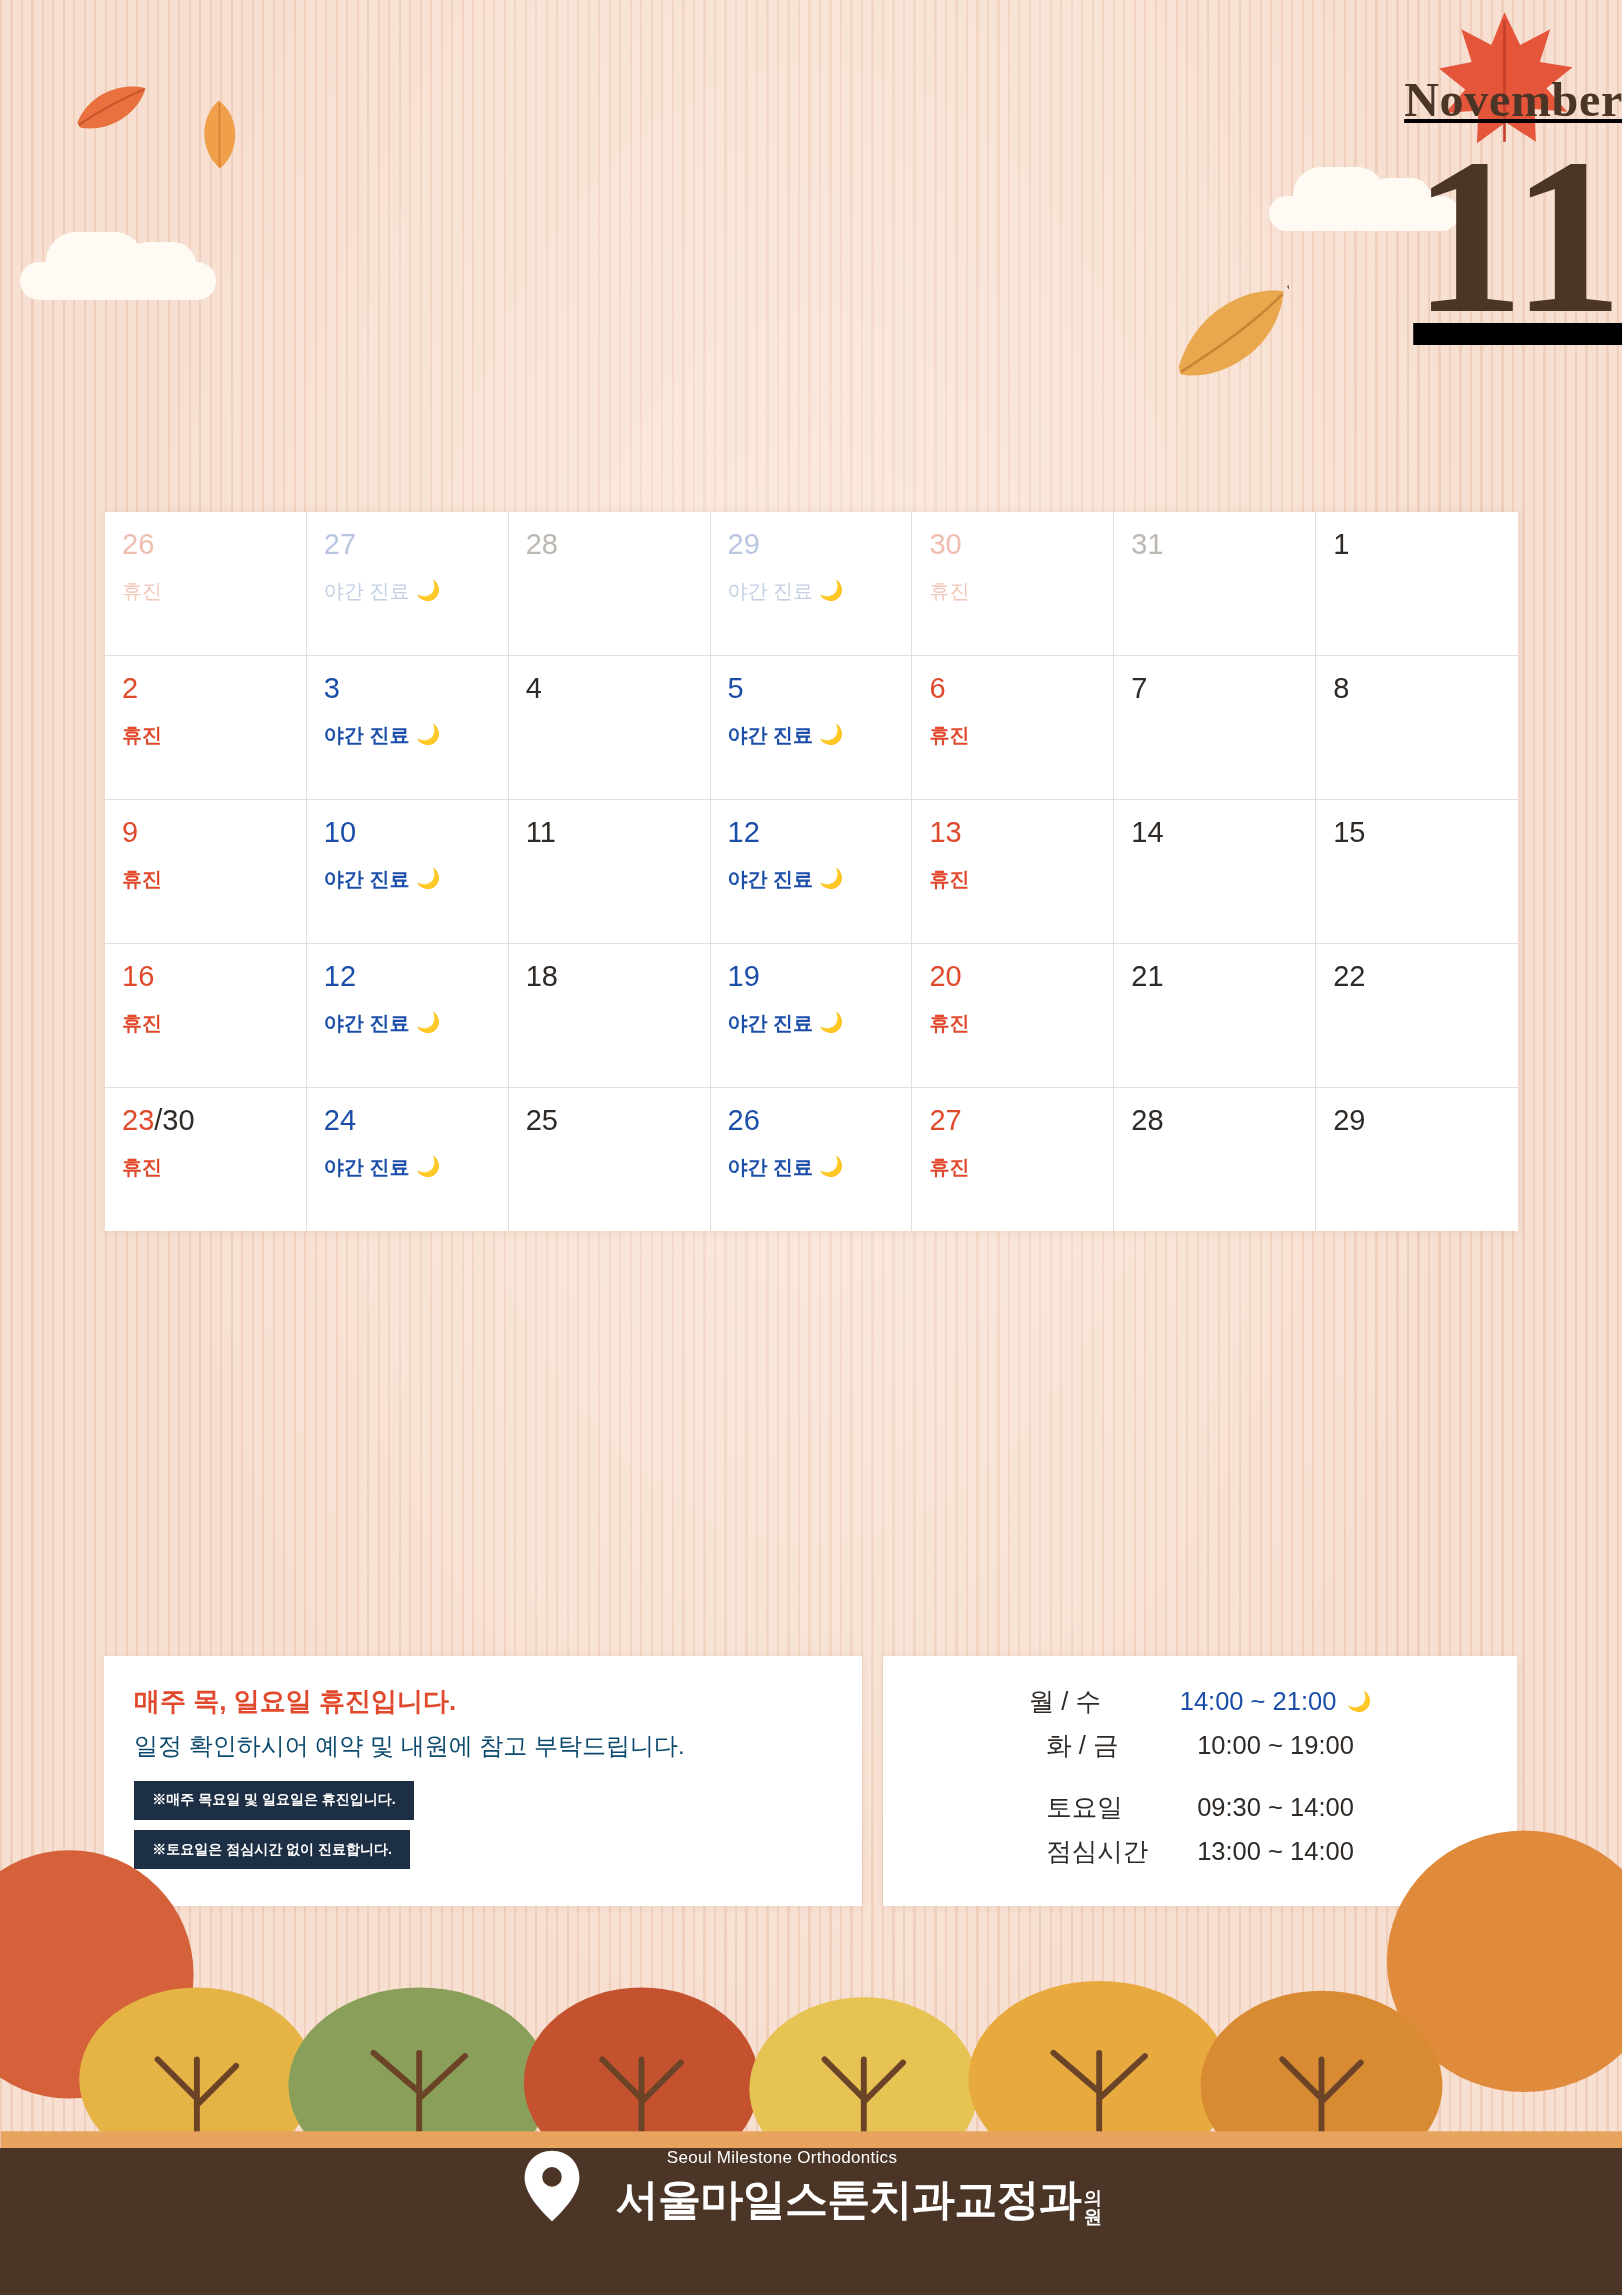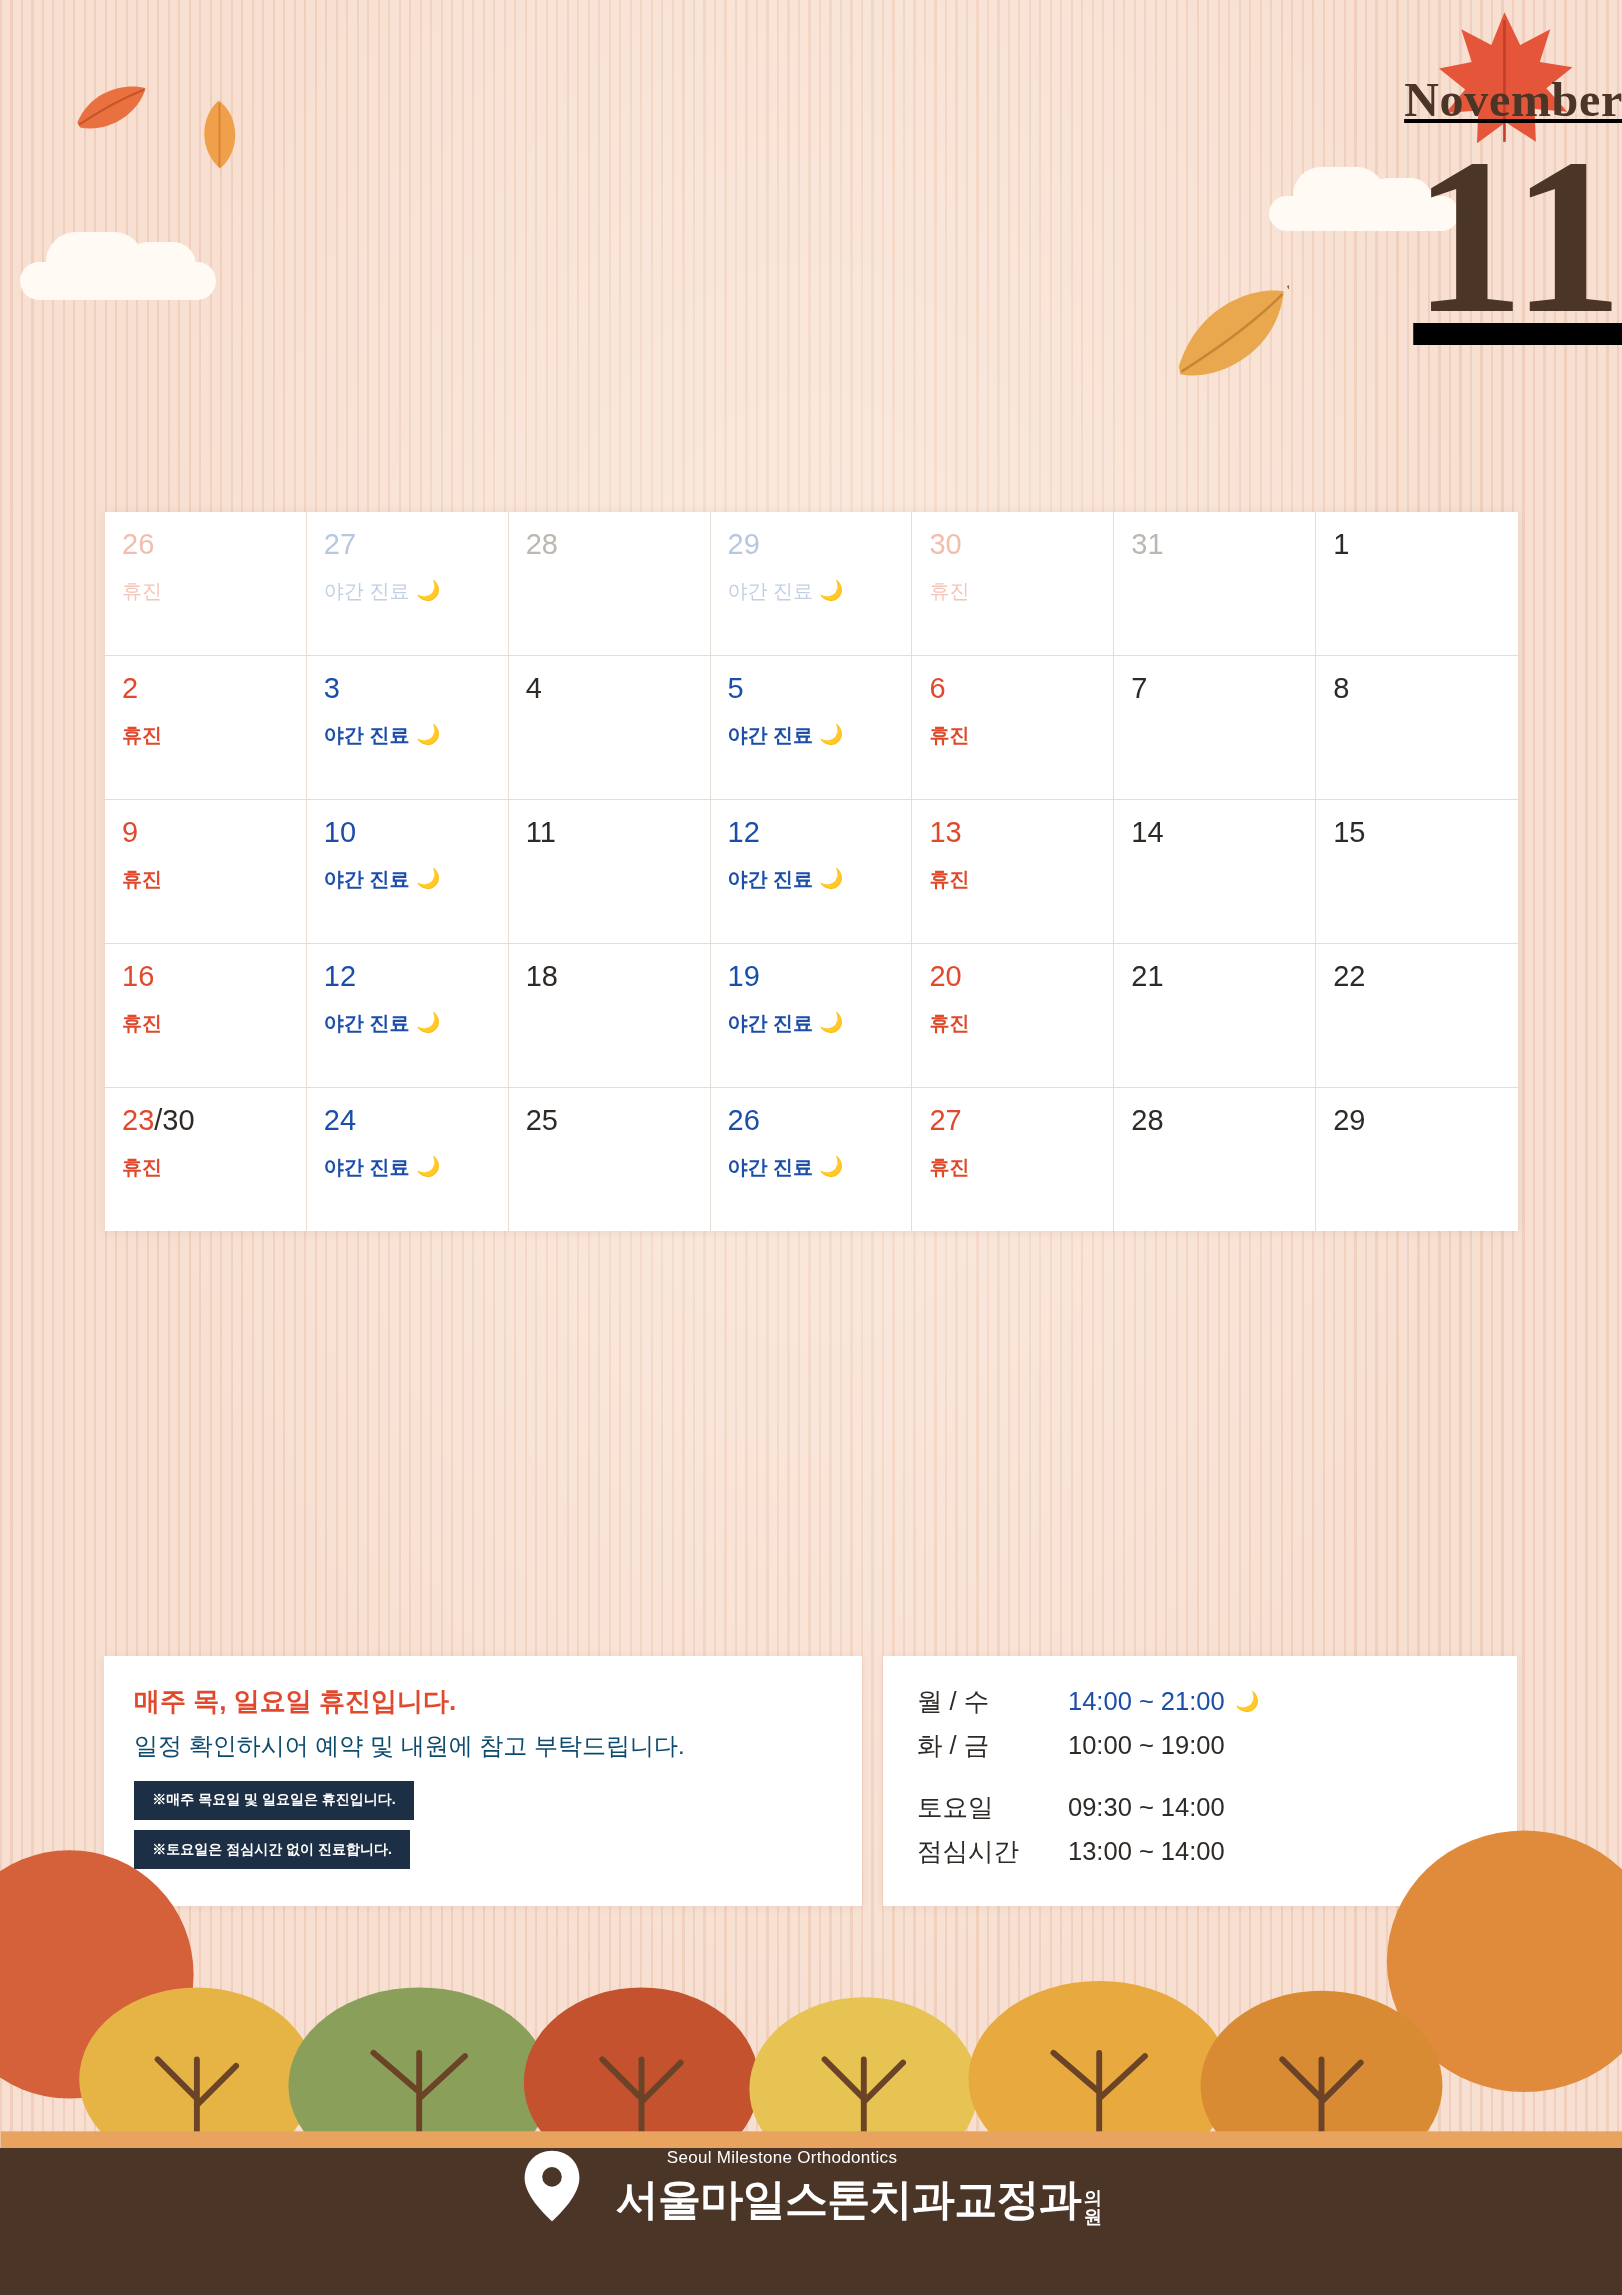--- a/index.html
+++ b/index.html
@@ -193,20 +193,21 @@
     box-sizing: border-box;
     padding: 27.5px 34px 26px 34px;
     box-shadow: 0 1.3px 7.9px rgba(120, 80, 50, 0.09);
   }
   .hours-line {
     display: flex;
     align-items: center;
     font-size: 25.5px;
     color: #2f2a26;
     margin-bottom: 9.2px;
+    justify-content: center;
   }
   .hours-label { width: 151px; }
   .hours-value.blue { color: #1b4ea8; }
   .hours-gap { height: 18.3px; }
 
   
   .scenery {
     position: absolute;
     left: 0;
     right: 0;

